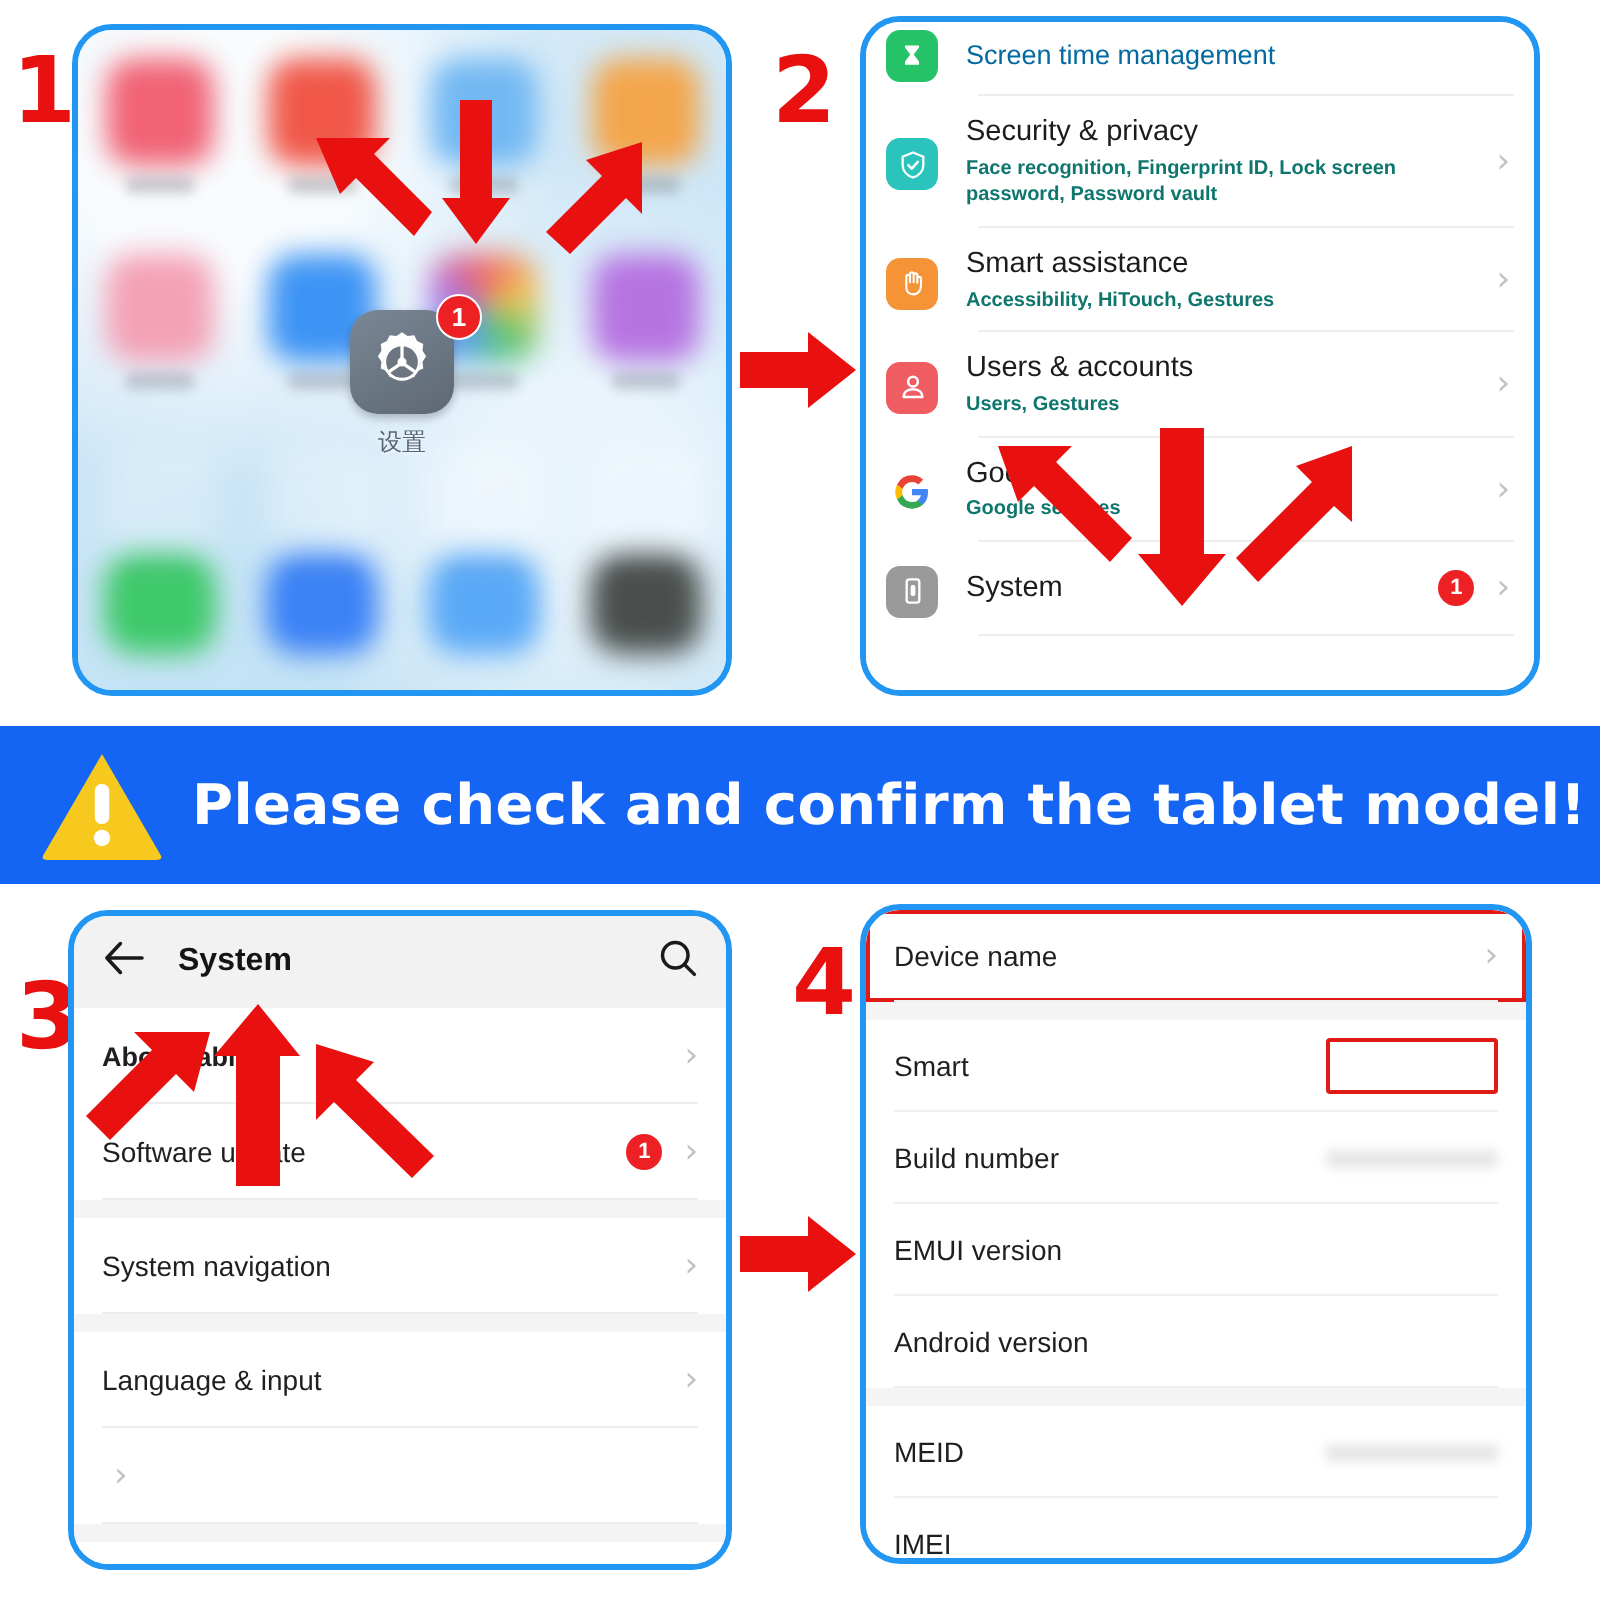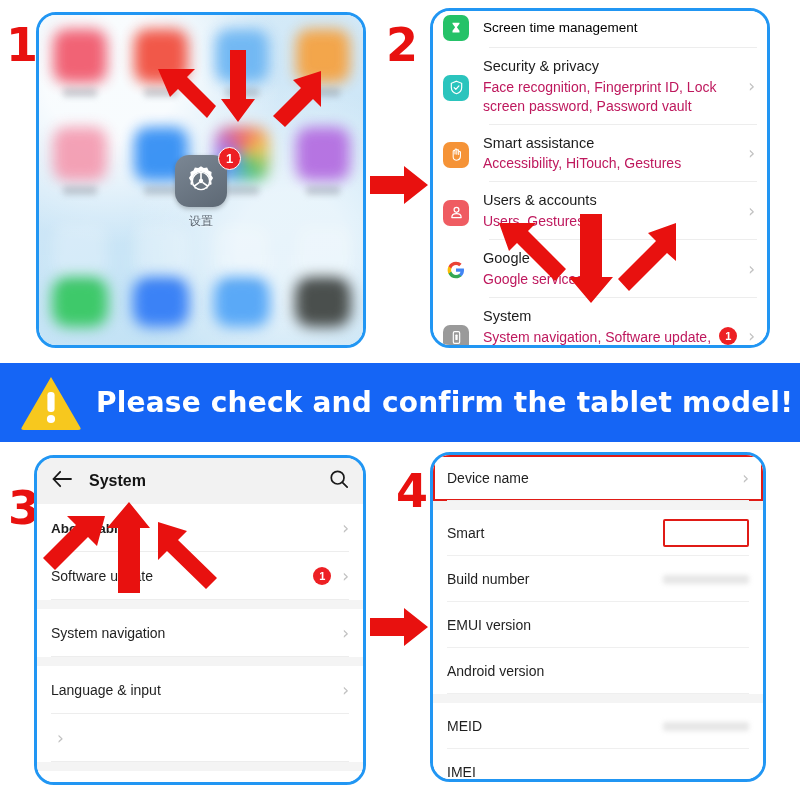--- a/index.html
+++ b/index.html
@@ -106,35 +106,35 @@
   }
   .row.sep:after{
     content:"";position:absolute;left:56px;right:10px;bottom:0;height:1px;background:#ededed;
   }
   .ricon{
     width:26px;height:26px;border-radius:7px;flex:0 0 26px;margin-right:14px;margin-top:3px;
     display:flex;align-items:center;justify-content:center;color:#fff;
   }
   .rbody{flex:1 1 auto;min-width:0;}
   .rtitle{font-size:14.5px;color:#1c1c1c;line-height:1.3;font-weight:400;}
-  .rsub{font-size:14px;color:#be185d;line-height:1.35;margin-top:2px;}
+  .rsub{font-size:10px;color:#0f766e;line-height:1.35;margin-top:2px;font-weight:bold;}
   .chev{
     flex:0 0 auto;align-self:center;color:#c2c2c2;font-size:17px;margin-left:6px;
     font-family:"DejaVu Sans", sans-serif;
   }
   .redbadge{
     align-self:center;width:18px;height:18px;border-radius:50%;
     background:#ed2024;color:#fff;font-size:11px;font-weight:700;
     display:flex;align-items:center;justify-content:center;margin-right:5px;flex:0 0 18px;
   }
   .rtop{
     display:flex;align-items:center;padding:4px 12px 7px 10px;position:relative;
   }
   .rtop:after{content:"";position:absolute;left:56px;right:10px;bottom:0;height:1px;background:#ededed;}
-  .rtop .rtitle{color:#000000;font-size:13.5px;}
+  .rtop .rtitle{color:#0369a1;font-size:13.5px;}
 
   
   .appbar{
     height:46px;background:#f2f2f2;display:flex;align-items:center;
     padding:0 14px;gap:16px;
   }
   .appbar .title{font-size:16px;font-weight:700;color:#141414;flex:1 1 auto;}
   .srow{
     height:48px;display:flex;align-items:center;padding:0 14px;
     position:relative;background:#fff;
@@ -342,21 +342,20 @@
           </div>
           <div class="row sep">
             <div class="ricon" style="background: rgb(154, 154, 154);">
               <svg width="15" height="15" viewBox="0 0 18 18">
                 <rect x="5.2" y="2" width="7.6" height="14" rx="1.6" fill="none" stroke="#fff" stroke-width="1.4"></rect>
                 <rect x="7.6" y="5.4" width="2.8" height="6.6" rx="1" fill="#fff"></rect>
               </svg>
             </div>
             <div class="rbody">
               <div class="rtitle">System</div>
-              <div class="rsub">System navigation, Software update, About phone, Language &amp; input</div>
             </div>
             <div class="redbadge">1</div>
             <div class="chev">›</div>
           </div>
         </div>
     </div>
 
     <svg class="arrow-svg" style="left:0;top:0;" width="340" height="340">
       <g fill="#e8110f">
         <path d="M66 212 L103 212 L95 220 L133 258 L122 270 L84 232 L76 240 Z"></path>

